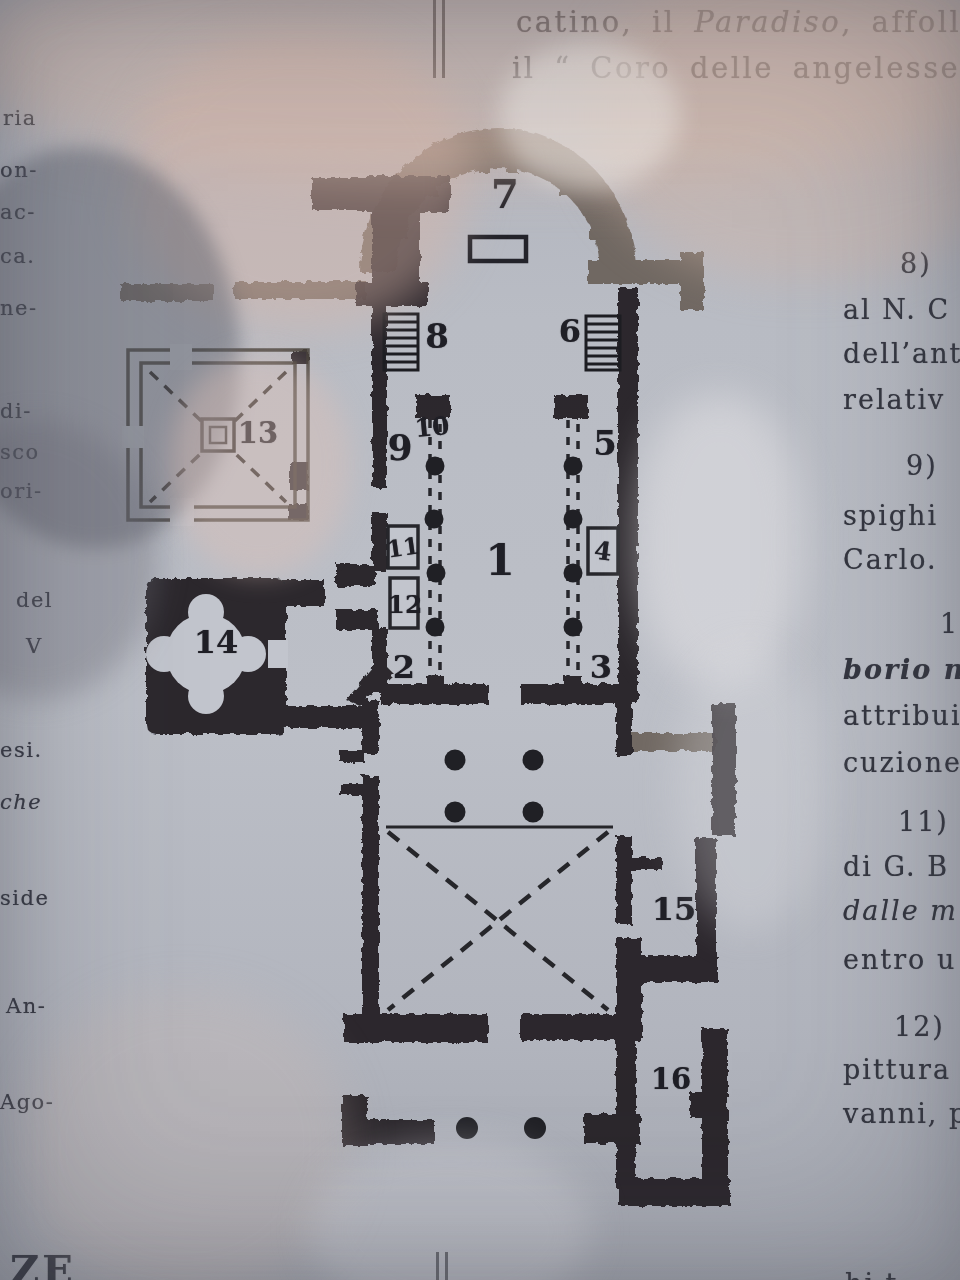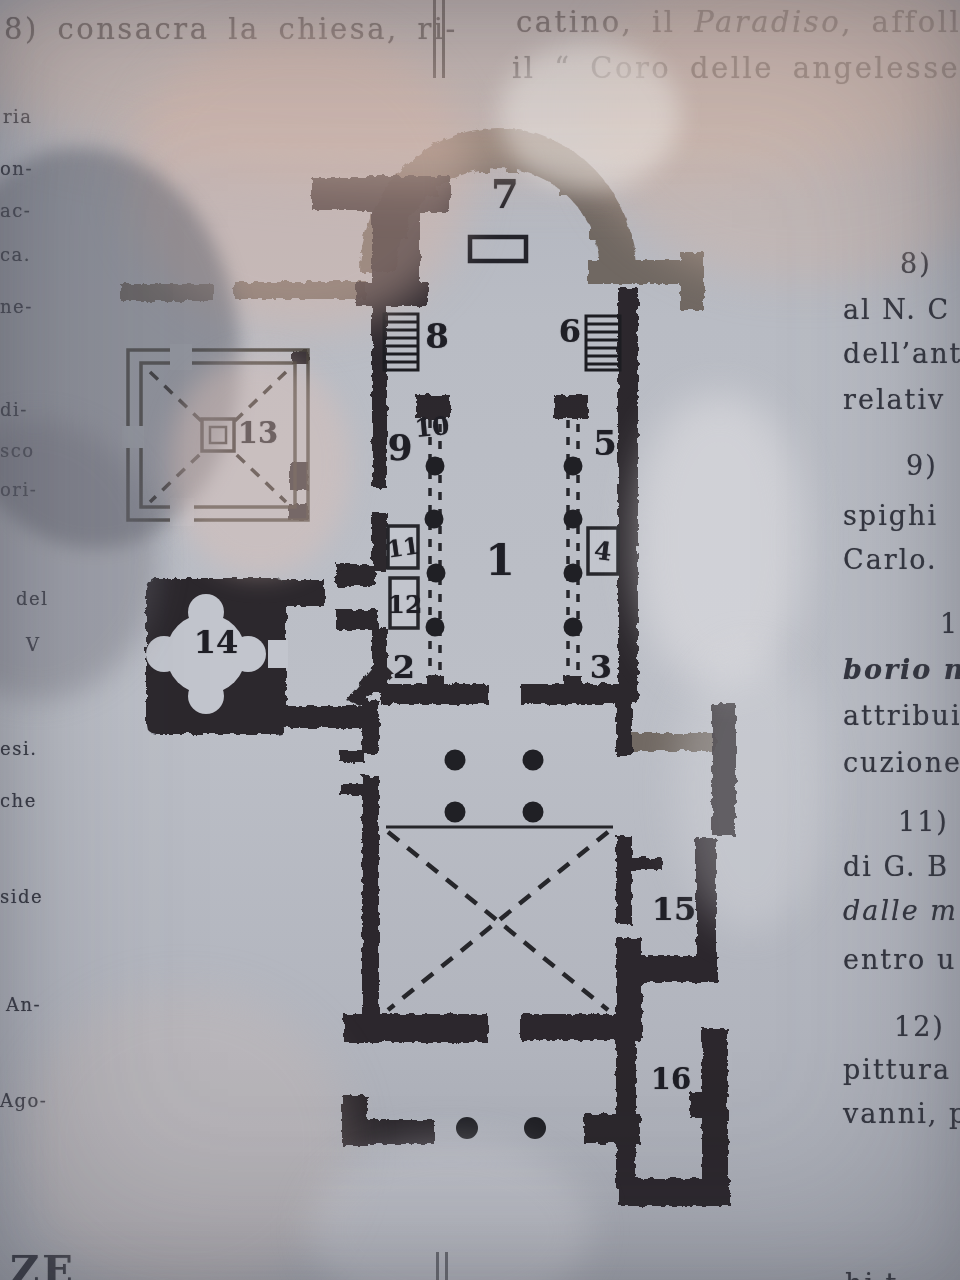--- a/index.html
+++ b/index.html
@@ -1,57 +1,56 @@
 <!DOCTYPE html>
 <html><head>
 <meta charset="utf-8">
 <style>
   html,body{margin:0;padding:0;background:#888;}
   #canvas{position:relative;width:960px;height:1280px;overflow:hidden;
     background:linear-gradient(180deg,#aeb1bb 0%,#b9bcc4 25%,#bcbfc7 55%,#b2b5be 80%,#a6a9b2 100%);
     font-family:"DejaVu Serif","Liberation Serif",serif;}
   
   .tl{position:absolute;color:#31333d;font-size:29px;letter-spacing:2.5px;word-spacing:7px;white-space:nowrap;text-shadow:0 0 1px rgba(49,51,61,.65);}
-  .frag-l{position:absolute;color:#363843;font-size:18px;letter-spacing:1.5px;white-space:nowrap;text-shadow:0 0 .8px rgba(54,56,67,.6);}
+  .frag-l{position:absolute;color:#363843;font-size:21px;letter-spacing:1.5px;white-space:nowrap;text-shadow:0 0 .8px rgba(54,56,67,.6);}
   .frag-r{position:absolute;color:#33353f;font-size:27px;letter-spacing:2px;white-space:nowrap;text-shadow:0 0 .8px rgba(51,53,63,.6);}
   .italic{font-style:italic;}
   .big-frag{font-size:40px;font-weight:bold;letter-spacing:3px;}
   .divider{position:absolute;width:6px;border-left:3px solid #2e3038;border-right:3px solid #2e3038;}
   .num{position:absolute;color:#1f1f26;font-weight:bold;white-space:nowrap;transform:translate(-50%,-50%);text-shadow:0 0 1px rgba(31,31,38,.7);z-index:3;}
   
   .r{position:absolute;pointer-events:none;z-index:5;}
   .vignette{position:absolute;inset:0;z-index:6;pointer-events:none;
     box-shadow:inset 0 0 190px rgba(66,68,80,.38), inset 0 0 60px rgba(66,68,80,.18);}
   svg{position:absolute;left:0;top:0;z-index:2;filter:blur(.3px);}
 </style>
 </head>
 <body>
 
 <div id="canvas">
 
-  <div class="tl" style="left:4px;top:12px;">8) consacra la chiesa, ri-</div>
 
   <div class="tl" style="left:516px;top:5px;"><span>catino, il </span><span class="italic">Paradiso</span><span>, affollat</span></div>
   <div class="tl" style="left:512px;top:51px;">il “ Coro delle angelesse „ p</div>
 
   <div class="divider" style="left:433px;top:-6px;height:84px;"></div>
   <div class="divider" style="left:436px;top:1252px;height:40px;"></div>
 
   <div class="frag-l" style="left:3px;top:106px;">ria</div>
   <div class="frag-l" style="left:0px;top:158px;">on-</div>
   <div class="frag-l" style="left:0px;top:200px;">ac-</div>
   <div class="frag-l" style="left:0px;top:244px;">ca.</div>
   <div class="frag-l" style="left:0px;top:296px;">ne-</div>
   <div class="frag-l" style="left:0px;top:399px;">di-</div>
   <div class="frag-l" style="left:0px;top:440px;">sco</div>
   <div class="frag-l" style="left:0px;top:479px;">ori-</div>
   <div class="frag-l" style="left:16px;top:588px;">del</div>
   <div class="frag-l" style="left:26px;top:634px;">V</div>
   <div class="frag-l" style="left:0px;top:738px;">esi.</div>
-  <div class="frag-l" style="left:0px;top:790px;">che</div>
+  <div class="frag-l" style="left:0px;top:790px;font-style:italic;">che</div>
   <div class="frag-l" style="left:0px;top:886px;">side</div>
   <div class="frag-l" style="left:6px;top:994px;">An-</div>
   <div class="frag-l" style="left:0px;top:1090px;">Ago-</div>
   <div class="frag-l big-frag" style="left:10px;top:1246px;">ZE</div>
 
   <div class="frag-r" style="left:900px;top:248px;">8)</div>
   <div class="frag-r" style="left:843px;top:294px;">al N. C</div>
   <div class="frag-r" style="left:843px;top:338px;">dell’ant</div>
   <div class="frag-r" style="left:843px;top:384px;">relativ</div>
   <div class="frag-r" style="left:906px;top:450px;">9)</div>

